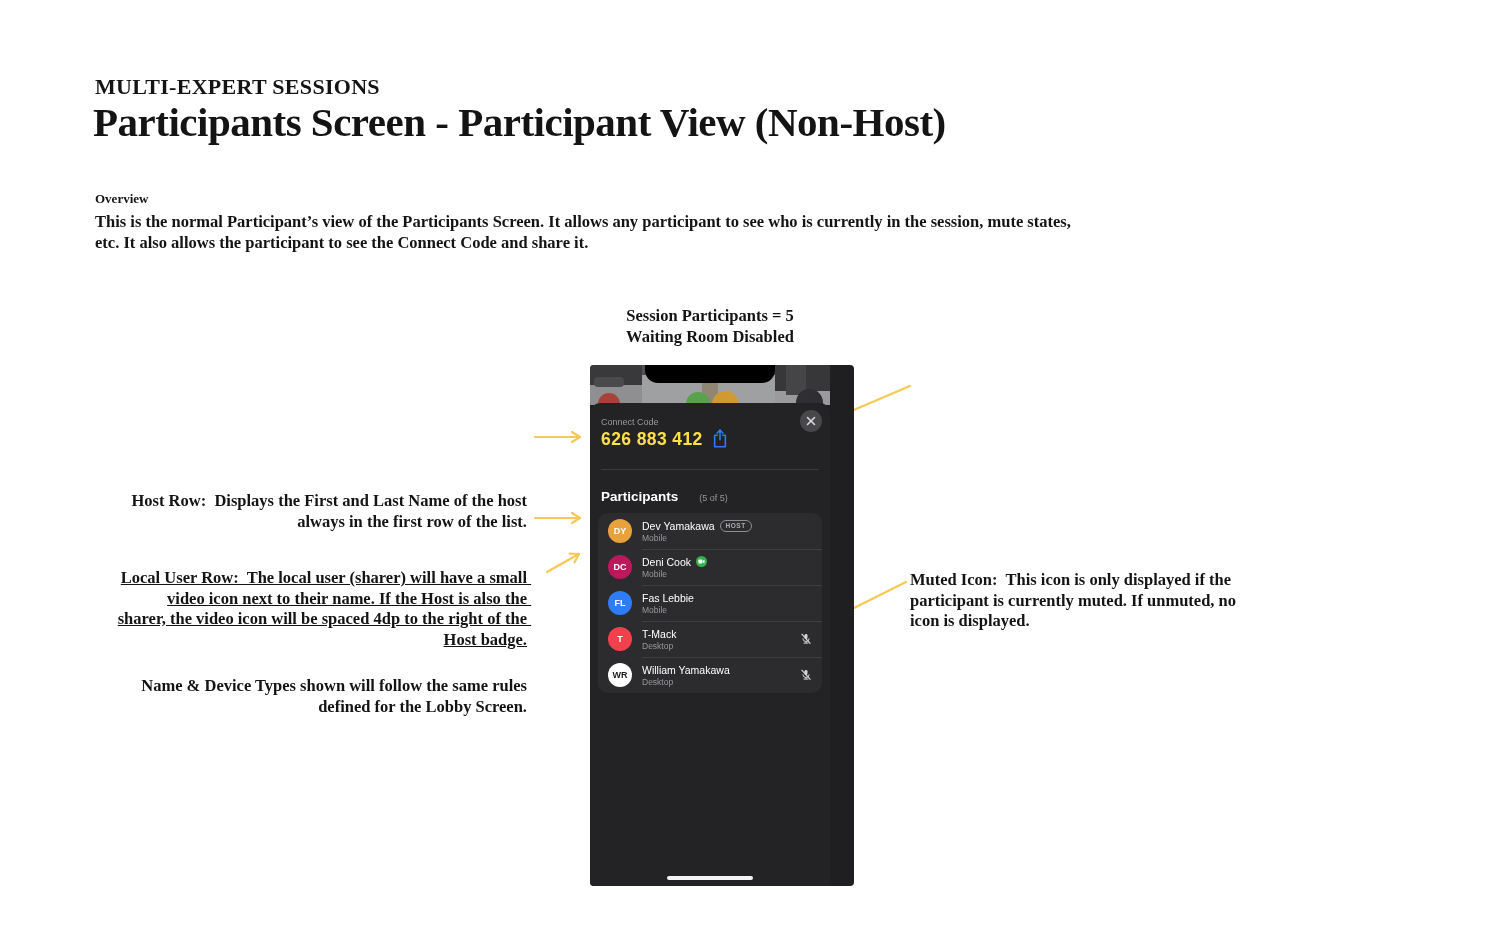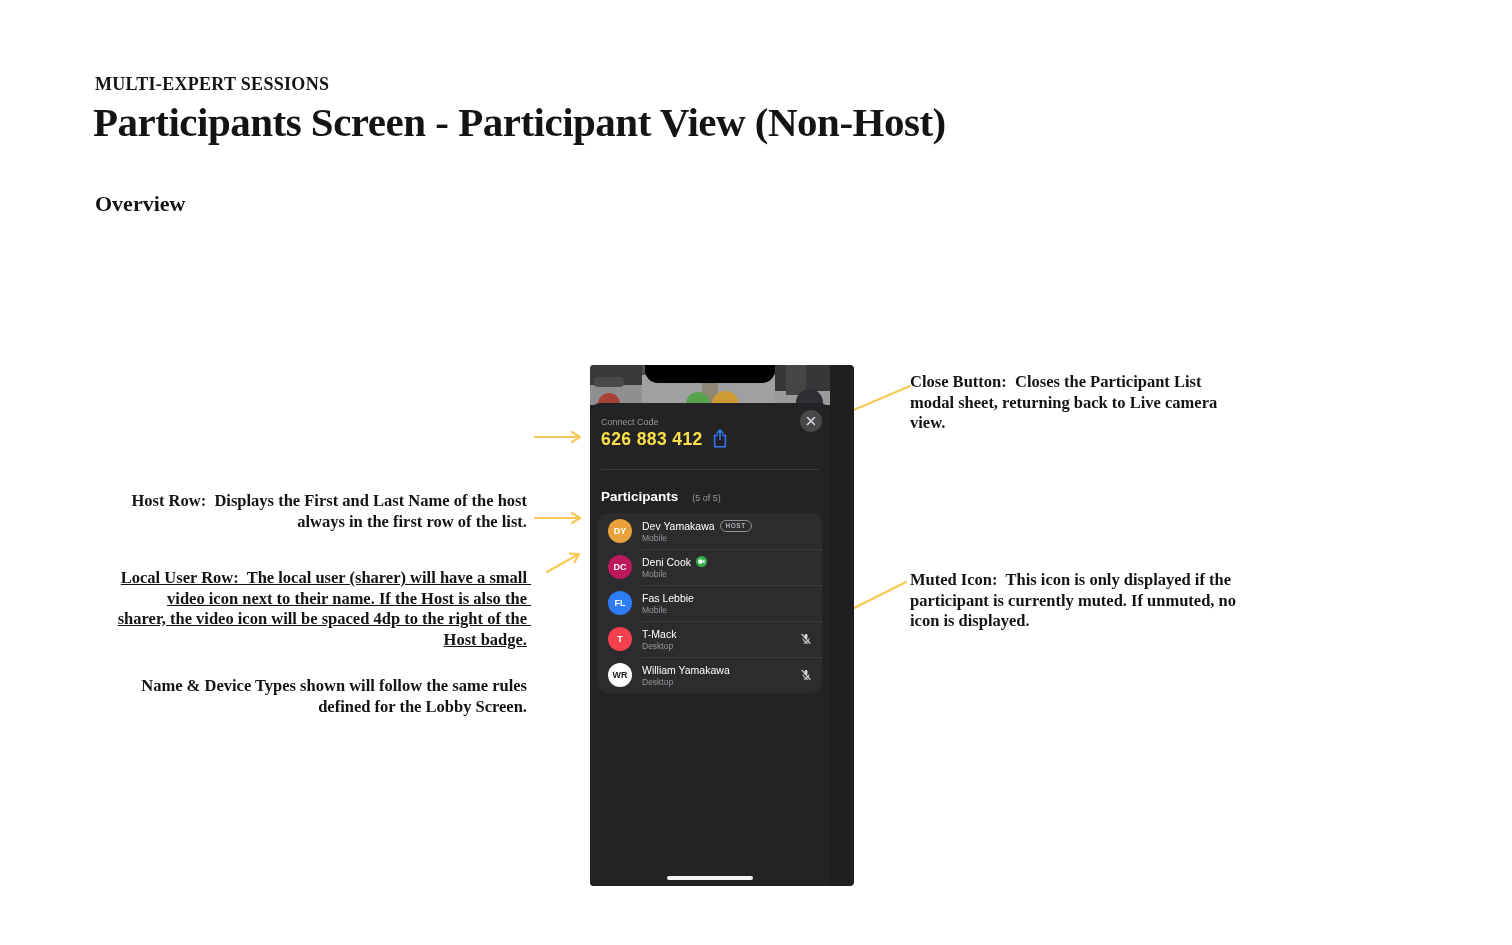--- a/index.html
+++ b/index.html
@@ -1,22 +1,22 @@
 <!DOCTYPE html>
 <html><head>
 <meta charset="utf-8">
 <style>
   html,body{margin:0;padding:0;background:#ffffff;}
   .page{position:relative;width:1512px;height:945px;background:#ffffff;overflow:hidden;
         font-family:"Liberation Serif", serif;color:#141414;}
 
   
-  .eyebrow{position:absolute;left:95px;top:74px;font-size:18px;font-weight:700;letter-spacing:.3px;}
+  .eyebrow{position:absolute;left:95px;top:74px;font-size:22px;font-weight:700;letter-spacing:.3px;}
   .doc-title{position:absolute;left:93px;top:98px;font-size:41px;font-weight:700;letter-spacing:-.5px;white-space:nowrap;}
-  .overview-h{position:absolute;left:95px;top:191px;font-size:22px;font-weight:700;}
+  .overview-h{position:absolute;left:95px;top:191px;font-size:13px;font-weight:700;}
   .overview-b{position:absolute;left:95px;top:212px;width:1000px;font-size:16.5px;font-weight:700;line-height:20.5px;}
 
   
   .caption{position:absolute;left:535px;top:305px;width:350px;text-align:center;
            font-size:16.5px;font-weight:700;line-height:21px;}
 
   
   .ann{position:absolute;font-size:16.5px;font-weight:700;line-height:20.5px;white-space:pre-wrap;}
   .ann.left{text-align:right;width:410px;left:117px;}
   .ann.right{text-align:left;width:335px;left:910px;}
@@ -39,21 +39,21 @@
   .sheet{position:absolute;left:0;top:38px;width:240px;height:483px;background:#232325;
          border-radius:10px 10px 0 0;z-index:6;}
 
   .cc-label{position:absolute;left:11px;top:14px;font-size:9px;color:#98989d;}
   .cc-code{position:absolute;left:11px;top:26px;font-size:17.5px;font-weight:700;color:#fde047;letter-spacing:.4px;}
   .share-btn{position:absolute;left:122px;top:26px;width:16px;height:19px;cursor:pointer;}
   .close-btn{position:absolute;right:8px;top:7px;width:22px;height:22px;border-radius:50%;
              background:#48484a;display:flex;align-items:center;justify-content:center;cursor:pointer;}
   .cc-divider{position:absolute;left:11px;top:66px;width:218px;height:1px;background:#3a3a3c;}
 
-  .plist-header{position:absolute;left:11px;top:86px;color:#fff;display:flex;align-items:baseline;gap:14px;}
+  .plist-header{position:absolute;left:11px;top:86px;color:#fff;display:flex;align-items:baseline;gap:21px;}
   .plist-title{font-size:13.5px;font-weight:700;}
   .plist-count{font-size:9px;color:#98989d;}
 
   .pcard{position:absolute;left:8px;top:110px;width:224px;background:#2c2c2e;border-radius:10px;padding:0;}
   .p-row{position:relative;display:flex;align-items:center;height:36px;padding:0 10px 0 10px;}
   .p-row + .p-row::before{content:'';position:absolute;left:44px;right:0;top:0;height:1px;background:#3d3d3f;}
   .avatar{width:24px;height:24px;border-radius:50%;display:flex;align-items:center;justify-content:center;
           font-size:9px;font-weight:700;color:#fff;flex:0 0 24px;}
   .p-info{display:flex;flex-direction:column;margin-left:10px;flex:1 1 auto;min-width:0;}
   .p-name-line{display:flex;align-items:center;gap:5px;}
@@ -67,26 +67,30 @@
   .home-bar{position:absolute;left:77px;bottom:6px;width:86px;height:4px;border-radius:2px;background:#f4f4f4;}
 </style>
 </head>
 <body>
 
 <div class="page">
 
   <div class="eyebrow">MULTI-EXPERT SESSIONS</div>
   <div class="doc-title">Participants Screen - Participant View (Non-Host)</div>
   <div class="overview-h">Overview</div>
-
+  <div class="overview-b">This is the normal Participant’s view of the Participants Screen. It allows any participant to see who is currently in the session, mute states, etc. It also allows the participant to see the Connect Code and share it.</div>
+
+  <div class="caption">
+    <div>Session Participants = 5</div>
+    <div>Waiting Room Disabled</div>
+  </div>
 
   <div class="ann left" id="ann-host">Host Row:  Displays the First and Last Name of the host always in the first row of the list.</div>
   <div class="ann left" id="ann-local">Local User Row:  The local user (sharer) will have a small video icon next to their name. If the Host is also the sharer, the video icon will be spaced 4dp to the right of the Host badge.</div>
   <div class="ann left" id="ann-namedevice">Name &amp; Device Types shown will follow the same rules defined for the Lobby Screen.</div>
-  <div class="ann right" id="ann-close">Close Button:  Closes the Participant List modal sheet, returning back to Live camera view.</div>
   <div class="ann right" id="ann-muted">Muted Icon:  This icon is only displayed if the participant is currently muted. If unmuted, no icon is displayed.</div>
 
   <svg class="arrow" style="left:0;top:0;width:0;height:0;position:absolute">
     <defs>
       <marker id="ah" markerWidth="14" markerHeight="14" refX="10" refY="7" orient="auto" markerUnits="userSpaceOnUse">
         <path d="M2,2 L10,7 L2,12" fill="none" stroke="#F6C957" stroke-width="2.2" stroke-linecap="round" stroke-linejoin="round"></path>
       </marker>
     </defs>
   </svg>
   <svg class="arrow" style="left:532px;top:429px;" width="58" height="16">

